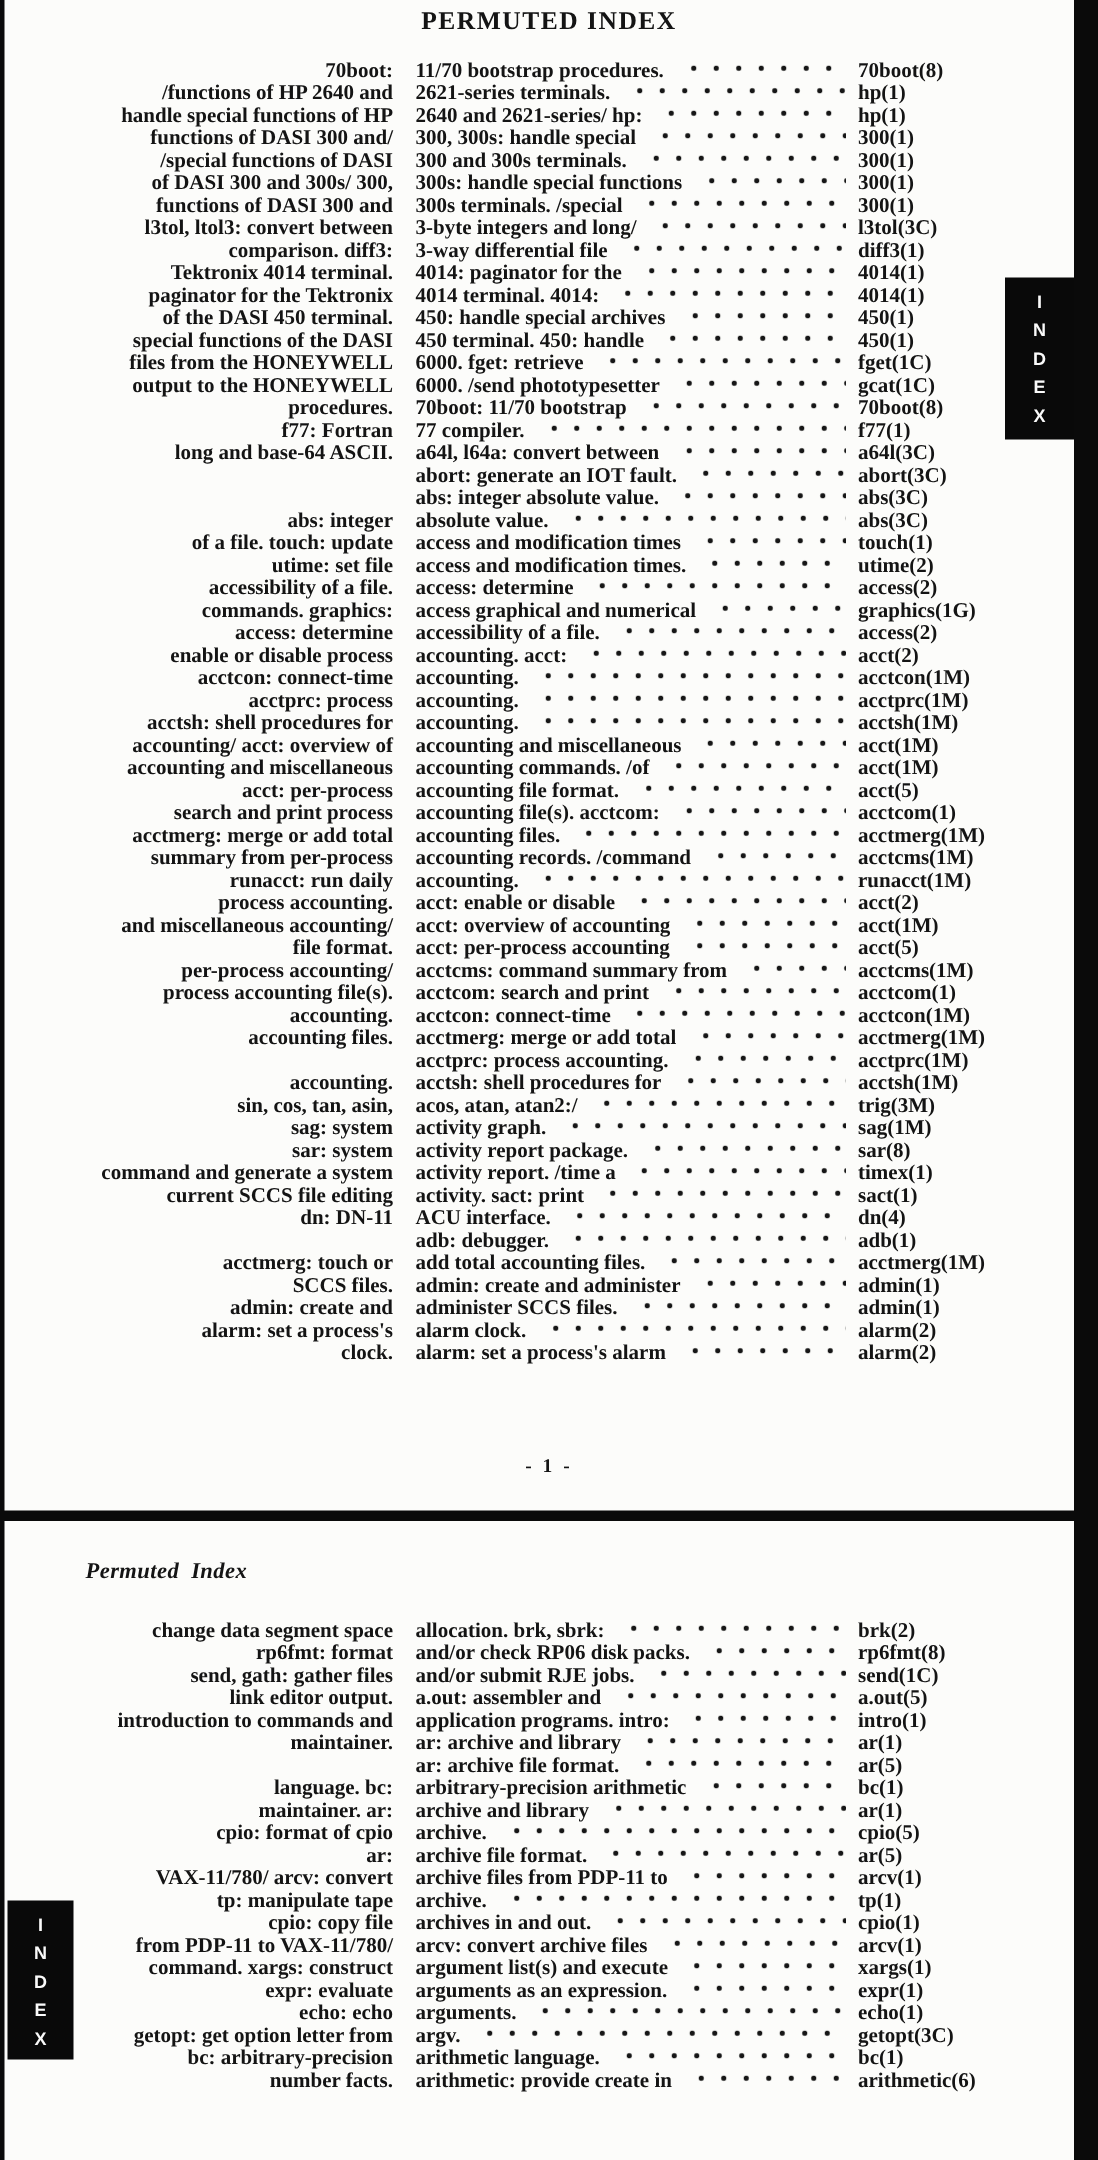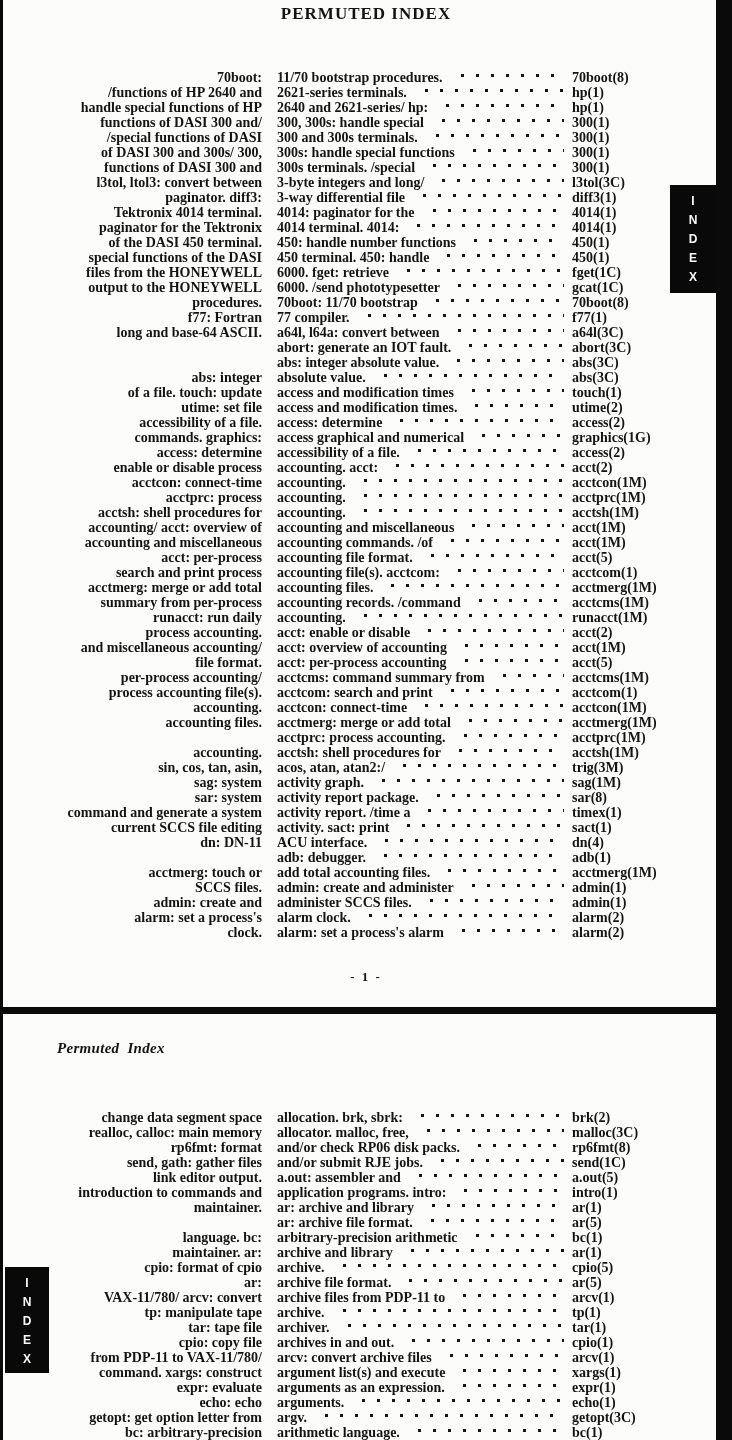--- a/index.html
+++ b/index.html
@@ -20,21 +20,21 @@
   }
   .heading{
     position:absolute;top:1040px;left:57px;
     font-size:15px;font-weight:700;font-style:italic;letter-spacing:0.3px;word-spacing:4px;
   }
   .pageno{
     position:absolute;top:969px;left:0;width:732px;text-align:center;
     font-size:13px;font-weight:700;letter-spacing:2px;
   }
 
-  .rows{position:absolute;left:40px;width:660px;margin-top:30px;}
+  .rows{position:absolute;left:40px;width:660px;}
   #rows1{top:40px;}
   #rows2{top:1080px;}
   .row{display:flex;align-items:baseline;height:15px;font-size:14px;font-weight:700;line-height:15px;white-space:nowrap;}
   .cell-left{flex:none;width:222px;text-align:right;overflow:visible;}
   .cell-mid{flex:none;margin-left:15px;}
   .leader{
     flex:1 1 auto;min-width:0;align-self:stretch;margin:0 8px 0 12px;
     background-image:radial-gradient(circle, #161616 1.5px, transparent 2px);
     background-size:15px 15px;
     background-repeat:repeat-x;
@@ -101,40 +101,40 @@
       <span class="leader"></span>
       <span class="cell-ref">300(1)</span>
     </div>
     <div class="row">
       <span class="cell-left">l3tol, ltol3: convert between</span>
       <span class="cell-mid">3-byte integers and long/</span>
       <span class="leader"></span>
       <span class="cell-ref">l3tol(3C)</span>
     </div>
     <div class="row">
-      <span class="cell-left">paginator. diff3:</span>
+      <span class="cell-left">comparison. diff3:</span>
       <span class="cell-mid">3-way differential file</span>
       <span class="leader"></span>
       <span class="cell-ref">diff3(1)</span>
     </div>
     <div class="row">
       <span class="cell-left">Tektronix 4014 terminal.</span>
       <span class="cell-mid">4014: paginator for the</span>
       <span class="leader"></span>
       <span class="cell-ref">4014(1)</span>
     </div>
     <div class="row">
       <span class="cell-left">paginator for the Tektronix</span>
       <span class="cell-mid">4014 terminal. 4014:</span>
       <span class="leader"></span>
       <span class="cell-ref">4014(1)</span>
     </div>
     <div class="row">
       <span class="cell-left">of the DASI 450 terminal.</span>
-      <span class="cell-mid">450: handle number functions</span>
+      <span class="cell-mid">450: handle special archives</span>
       <span class="leader"></span>
       <span class="cell-ref">450(1)</span>
     </div>
     <div class="row">
       <span class="cell-left">special functions of the DASI</span>
       <span class="cell-mid">450 terminal. 450: handle</span>
       <span class="leader"></span>
       <span class="cell-ref">450(1)</span>
     </div>
     <div class="row">
@@ -419,26 +419,20 @@
 
 <div class="heading">Permuted Index</div>
 <div class="rows" id="rows2">
     <div class="row">
       <span class="cell-left">change data segment space</span>
       <span class="cell-mid">allocation. brk, sbrk:</span>
       <span class="leader"></span>
       <span class="cell-ref">brk(2)</span>
     </div>
     <div class="row">
-      <span class="cell-left">realloc, calloc: main memory</span>
-      <span class="cell-mid">allocator. malloc, free,</span>
-      <span class="leader"></span>
-      <span class="cell-ref">malloc(3C)</span>
-    </div>
-    <div class="row">
       <span class="cell-left">rp6fmt: format</span>
       <span class="cell-mid">and/or check RP06 disk packs.</span>
       <span class="leader"></span>
       <span class="cell-ref">rp6fmt(8)</span>
     </div>
     <div class="row">
       <span class="cell-left">send, gath: gather files</span>
       <span class="cell-mid">and/or submit RJE jobs.</span>
       <span class="leader"></span>
       <span class="cell-ref">send(1C)</span>
@@ -495,26 +489,20 @@
       <span class="cell-left">VAX-11/780/ arcv: convert</span>
       <span class="cell-mid">archive files from PDP-11 to</span>
       <span class="leader"></span>
       <span class="cell-ref">arcv(1)</span>
     </div>
     <div class="row">
       <span class="cell-left">tp: manipulate tape</span>
       <span class="cell-mid">archive.</span>
       <span class="leader"></span>
       <span class="cell-ref">tp(1)</span>
-    </div>
-    <div class="row">
-      <span class="cell-left">tar: tape file</span>
-      <span class="cell-mid">archiver.</span>
-      <span class="leader"></span>
-      <span class="cell-ref">tar(1)</span>
     </div>
     <div class="row">
       <span class="cell-left">cpio: copy file</span>
       <span class="cell-mid">archives in and out.</span>
       <span class="leader"></span>
       <span class="cell-ref">cpio(1)</span>
     </div>
     <div class="row">
       <span class="cell-left">from PDP-11 to VAX-11/780/</span>
       <span class="cell-mid">arcv: convert archive files</span>

